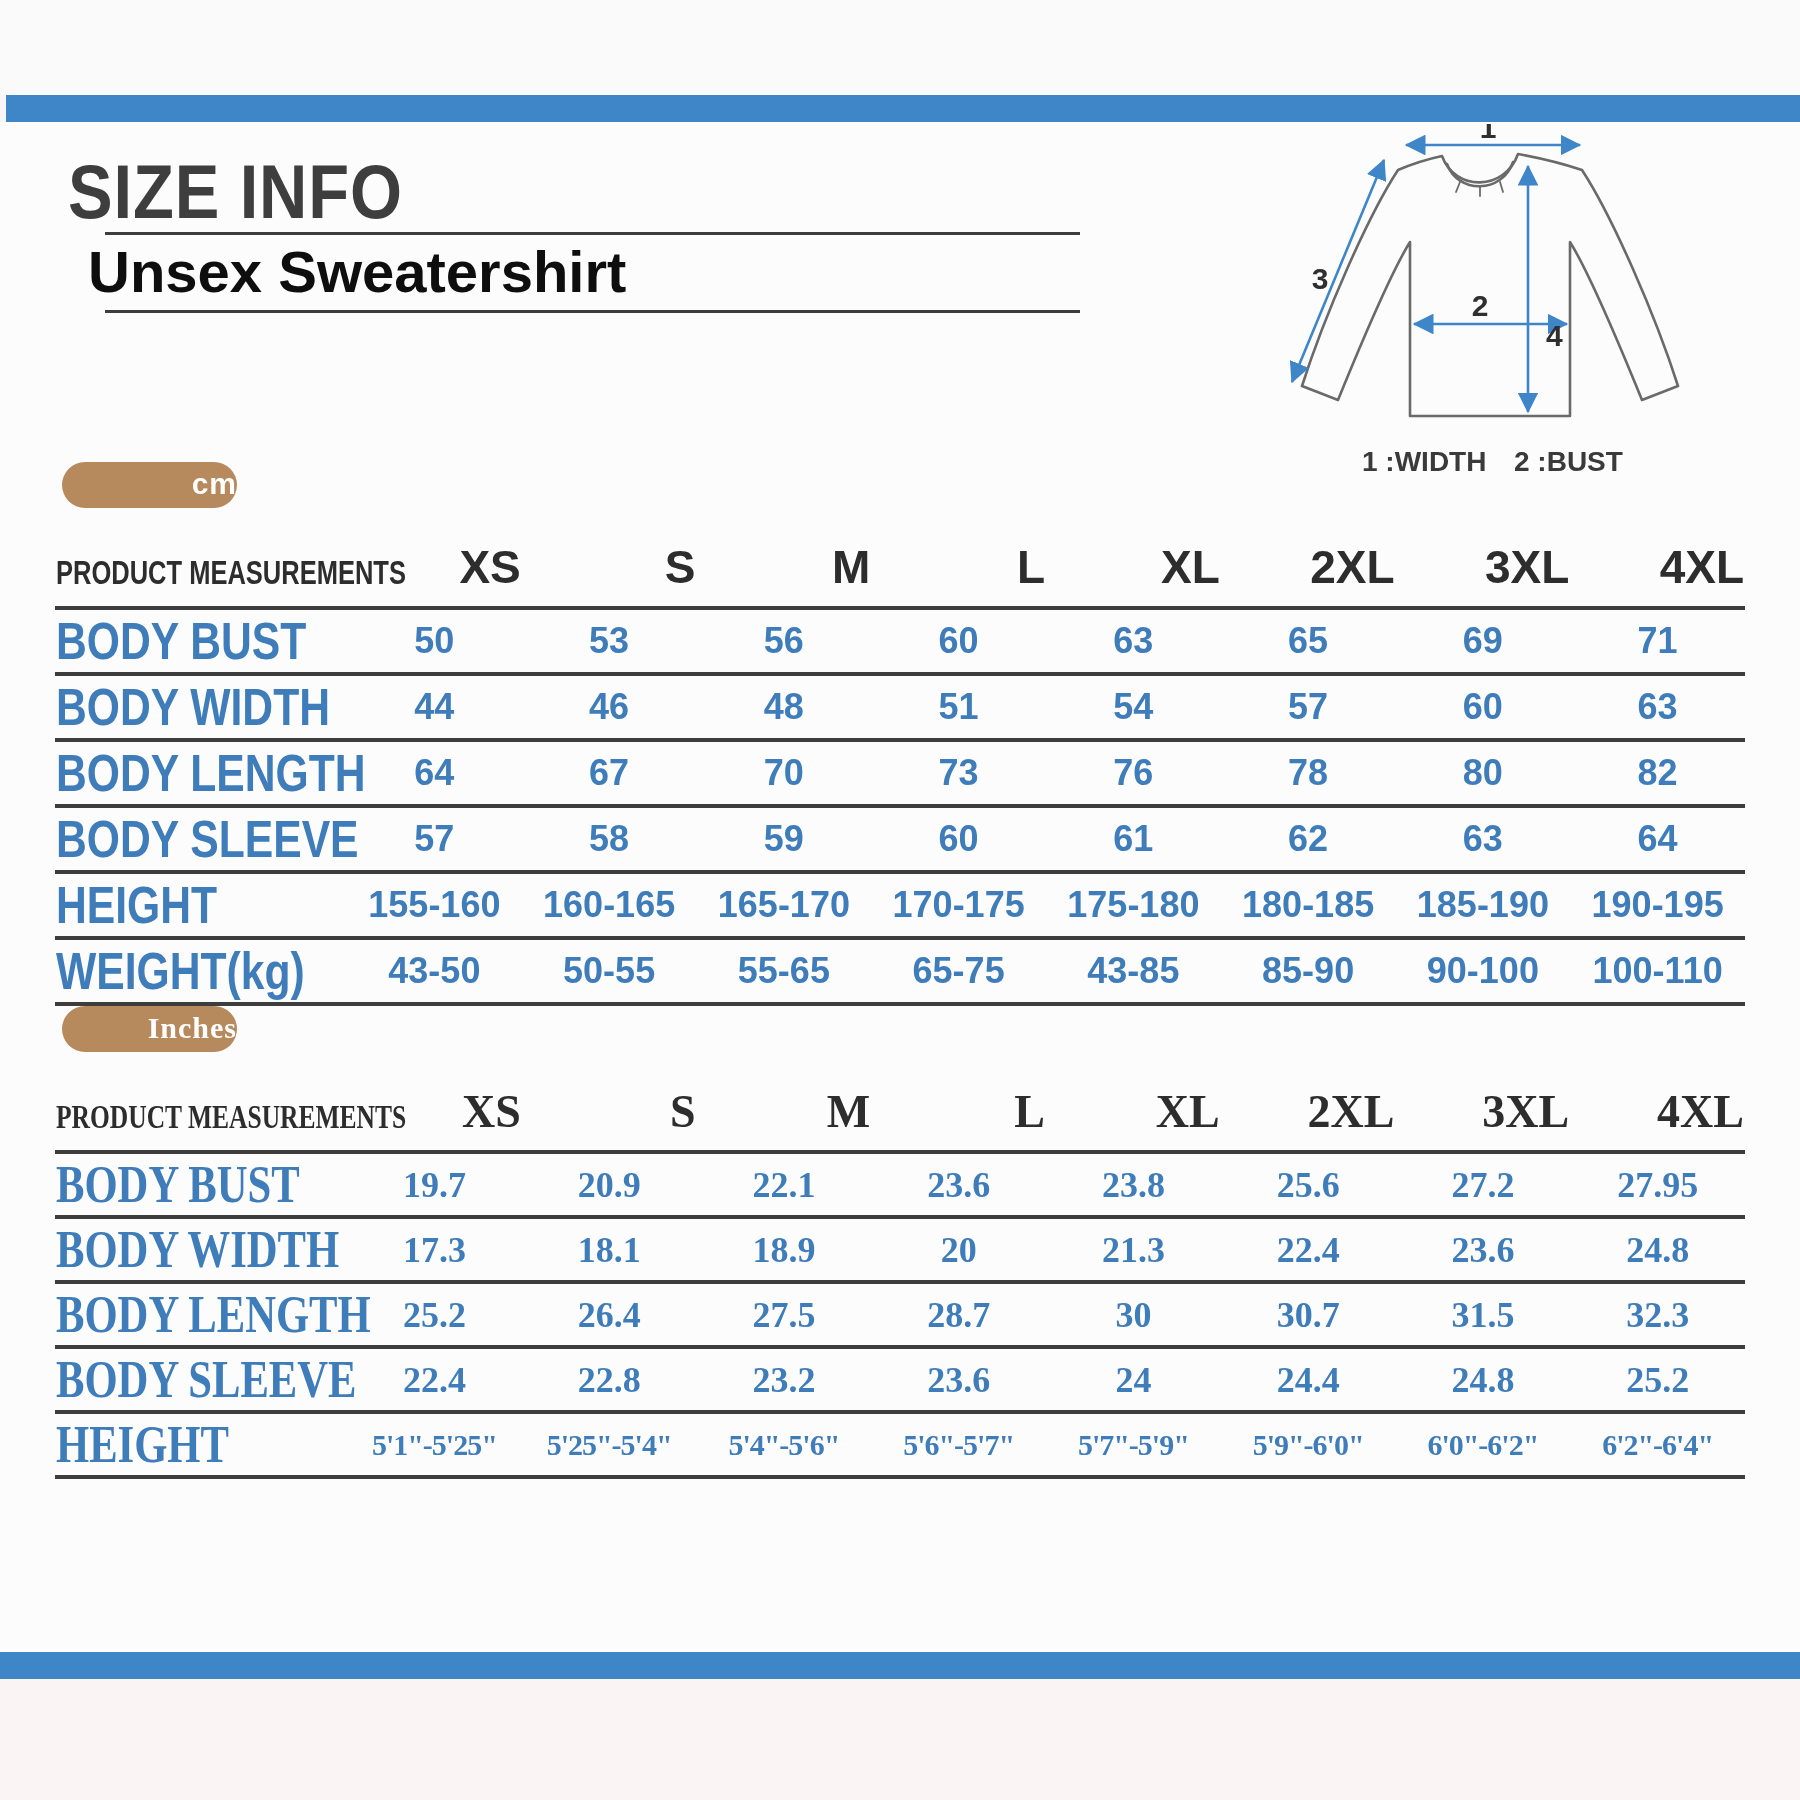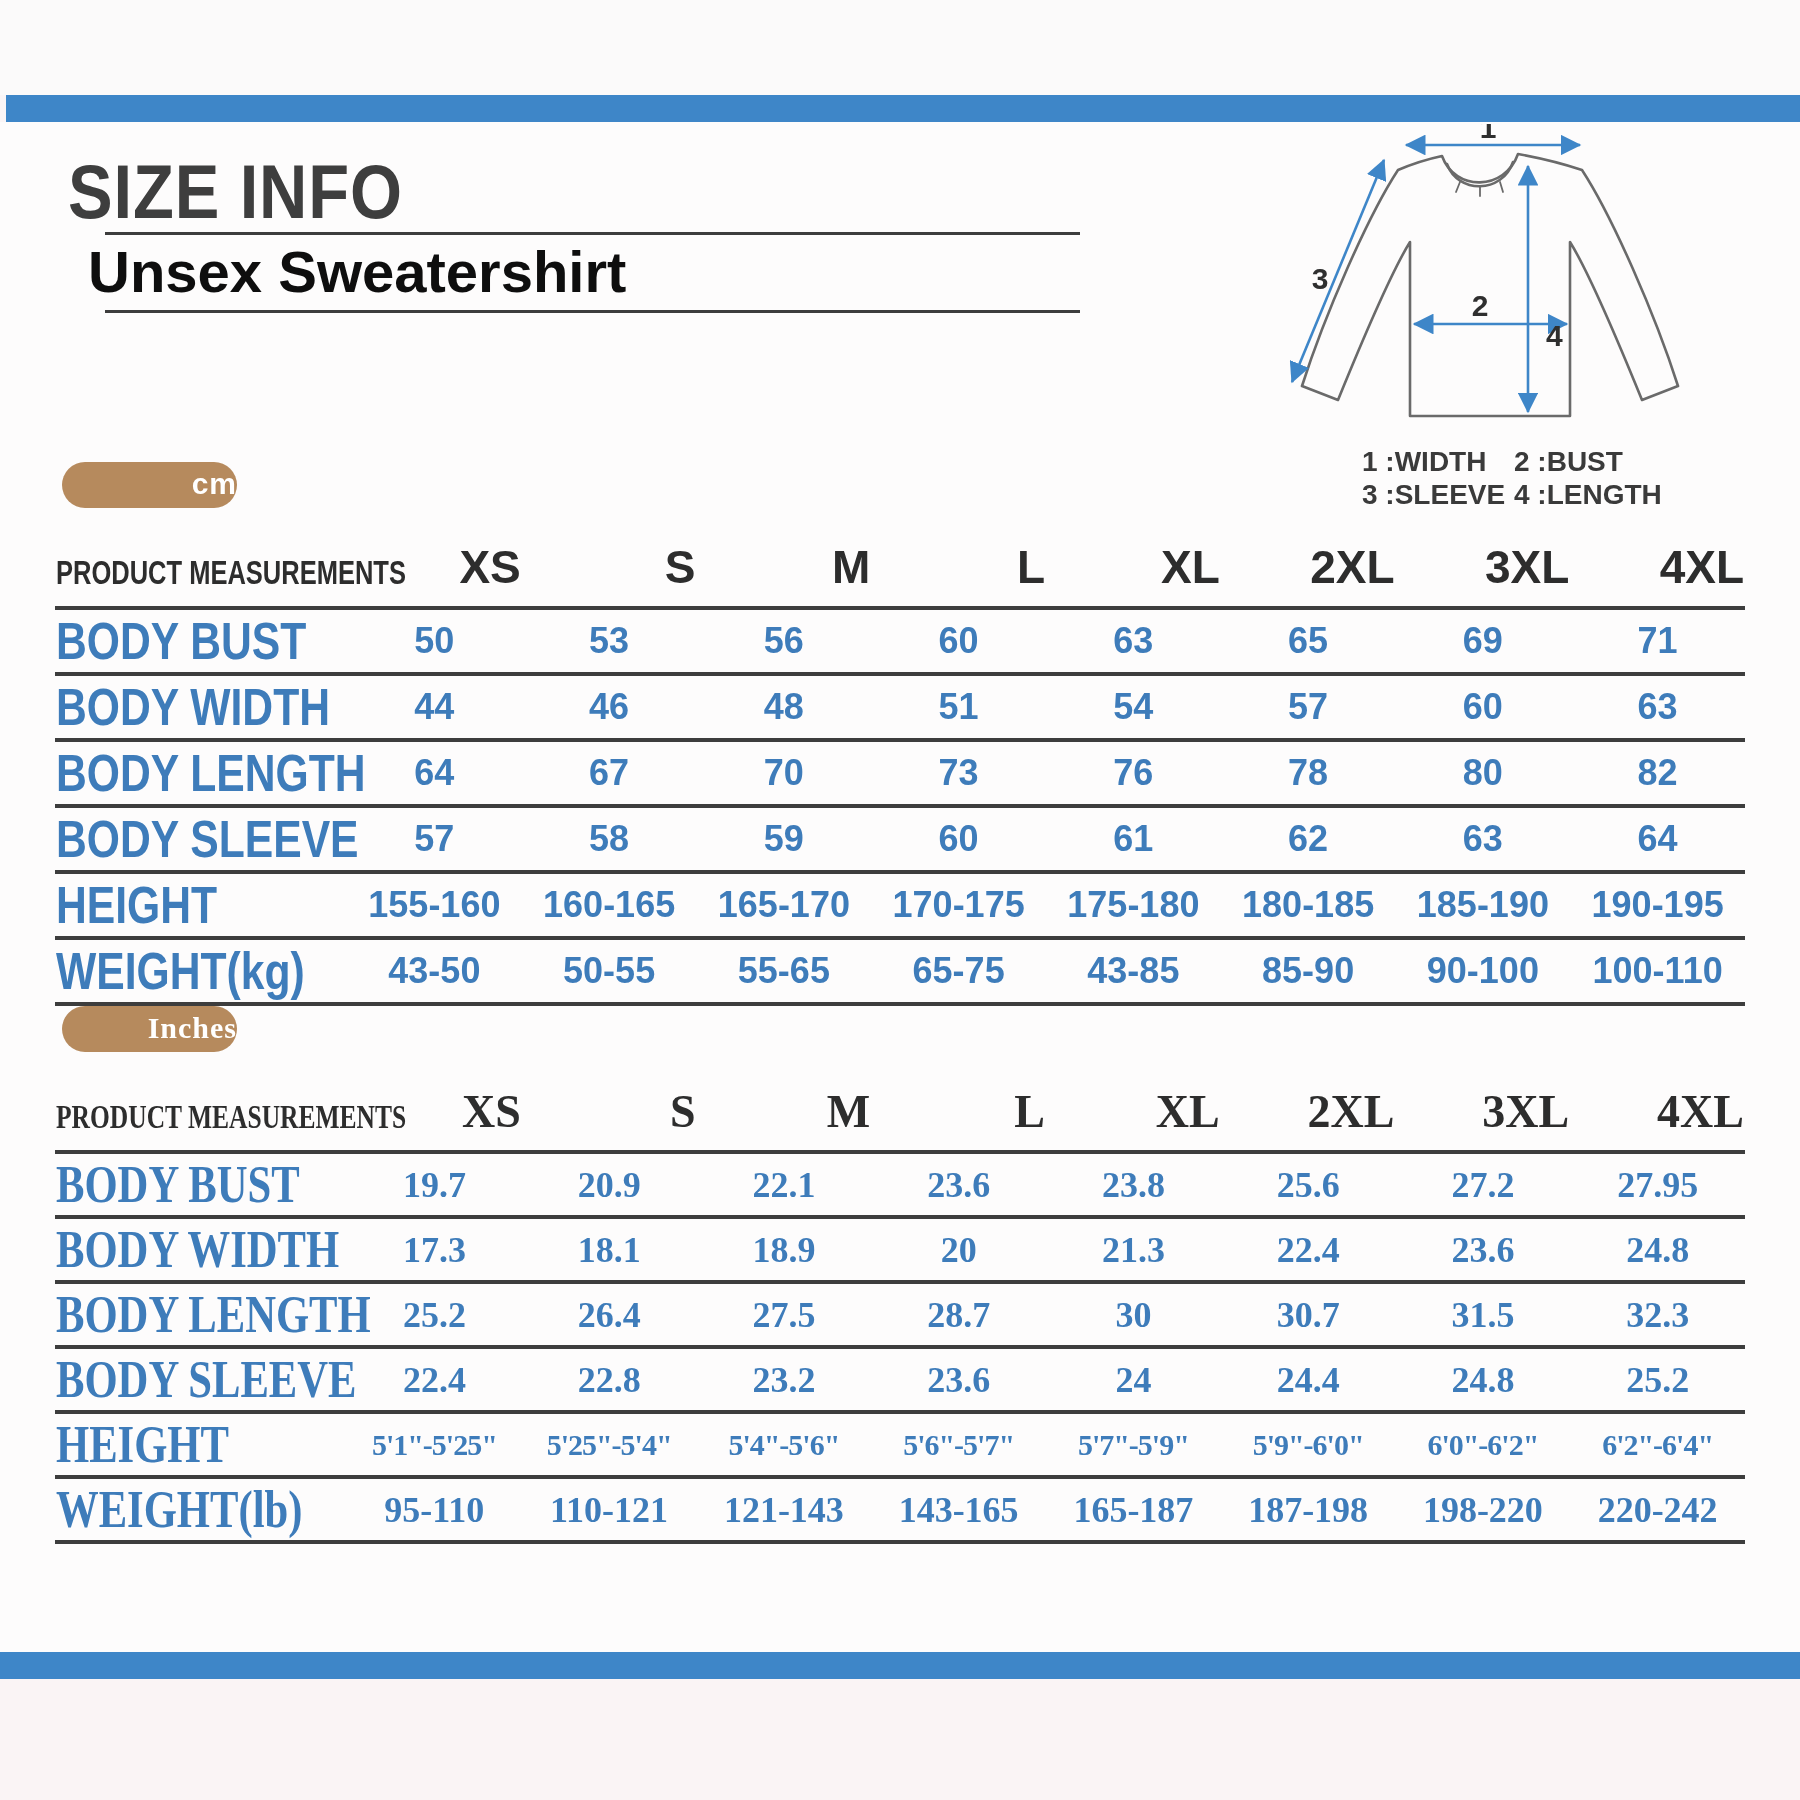--- a/index.html
+++ b/index.html
@@ -118,24 +118,20 @@
         <line class="arrow" x1="234" y1="36" x2="142" y2="258" marker-start="url(#ah)" marker-end="url(#ah)"></line>
         <text class="marker-num" x="170" y="165" text-anchor="middle">3</text>
         <line class="arrow" x1="378" y1="42" x2="378" y2="288" marker-start="url(#ah)" marker-end="url(#ah)"></line>
         <text class="marker-num" x="396" y="222">4</text>
       </svg>
       <div class="legend">
         <div class="legend-line">
           <span>1 :WIDTH</span>
           <span>2 :BUST</span>
         </div>
-        <div class="legend-line">
-          <span>3 :SLEEVE</span>
-          <span>4 :LENGTH</span>
-        </div>
       </div>
     </div>
   </div>
 
   <div class="table-block cm">
     <div class="badge">cm</div>
     <table class="size-table">
         <thead>
           <tr>
             <th class="meas"><span class="cond">PRODUCT MEASUREMENTS</span></th>
@@ -285,31 +281,20 @@
             <td class="label"><span class="cond">HEIGHT</span></td>
             <td class="val tight">5'1"-5'25"</td>
             <td class="val tight">5'25"-5'4"</td>
             <td class="val tight">5'4"-5'6"</td>
             <td class="val tight">5'6"-5'7"</td>
             <td class="val tight">5'7"-5'9"</td>
             <td class="val tight">5'9"-6'0"</td>
             <td class="val tight">6'0"-6'2"</td>
             <td class="val tight">6'2"-6'4"</td>
           </tr>
-          <tr>
-            <td class="label"><span class="cond">WEIGHT(lb)</span></td>
-            <td class="val">95-110</td>
-            <td class="val">110-121</td>
-            <td class="val">121-143</td>
-            <td class="val">143-165</td>
-            <td class="val">165-187</td>
-            <td class="val">187-198</td>
-            <td class="val">198-220</td>
-            <td class="val">220-242</td>
-          </tr>
         </tbody>
       </table>
   </div>
 
 </div>
 
 <div class="bar bottom"></div>
 <div class="bottom-strip"></div>
 
 </body></html>

